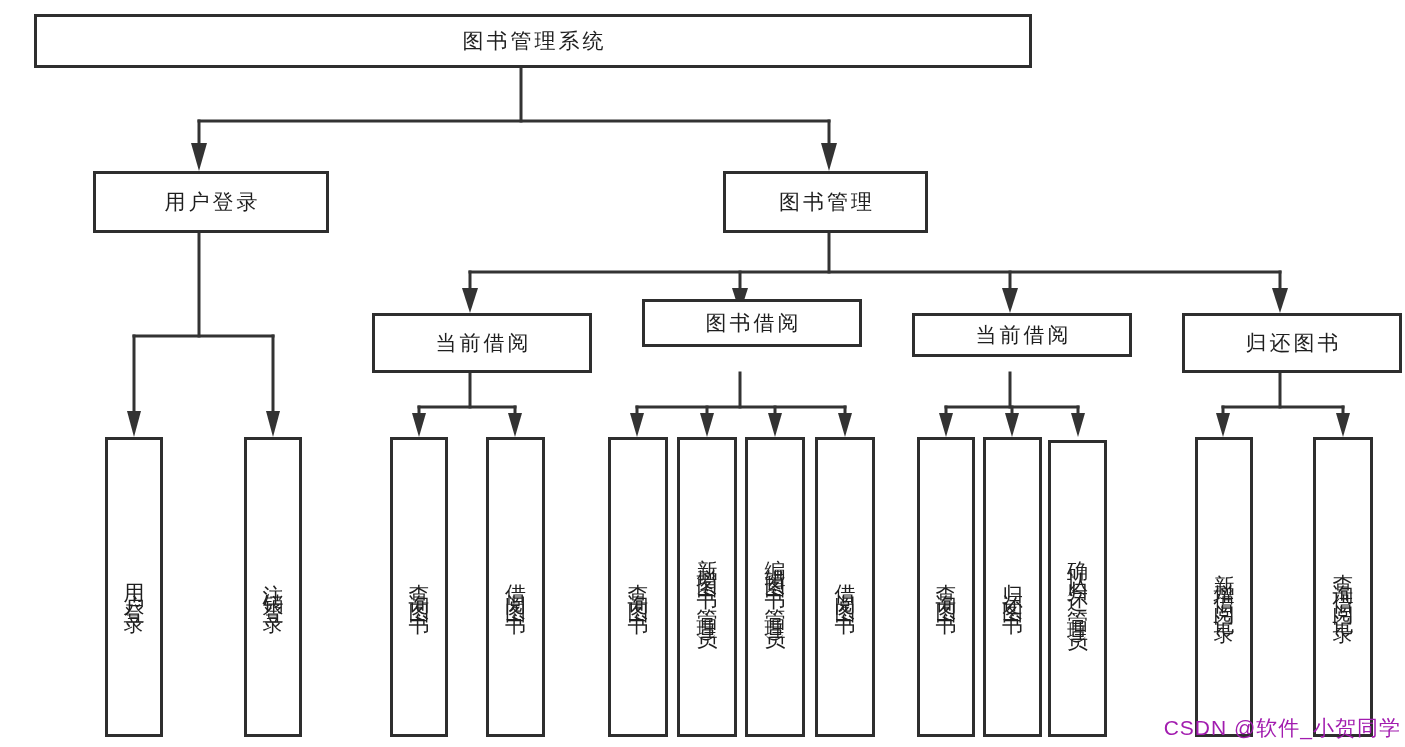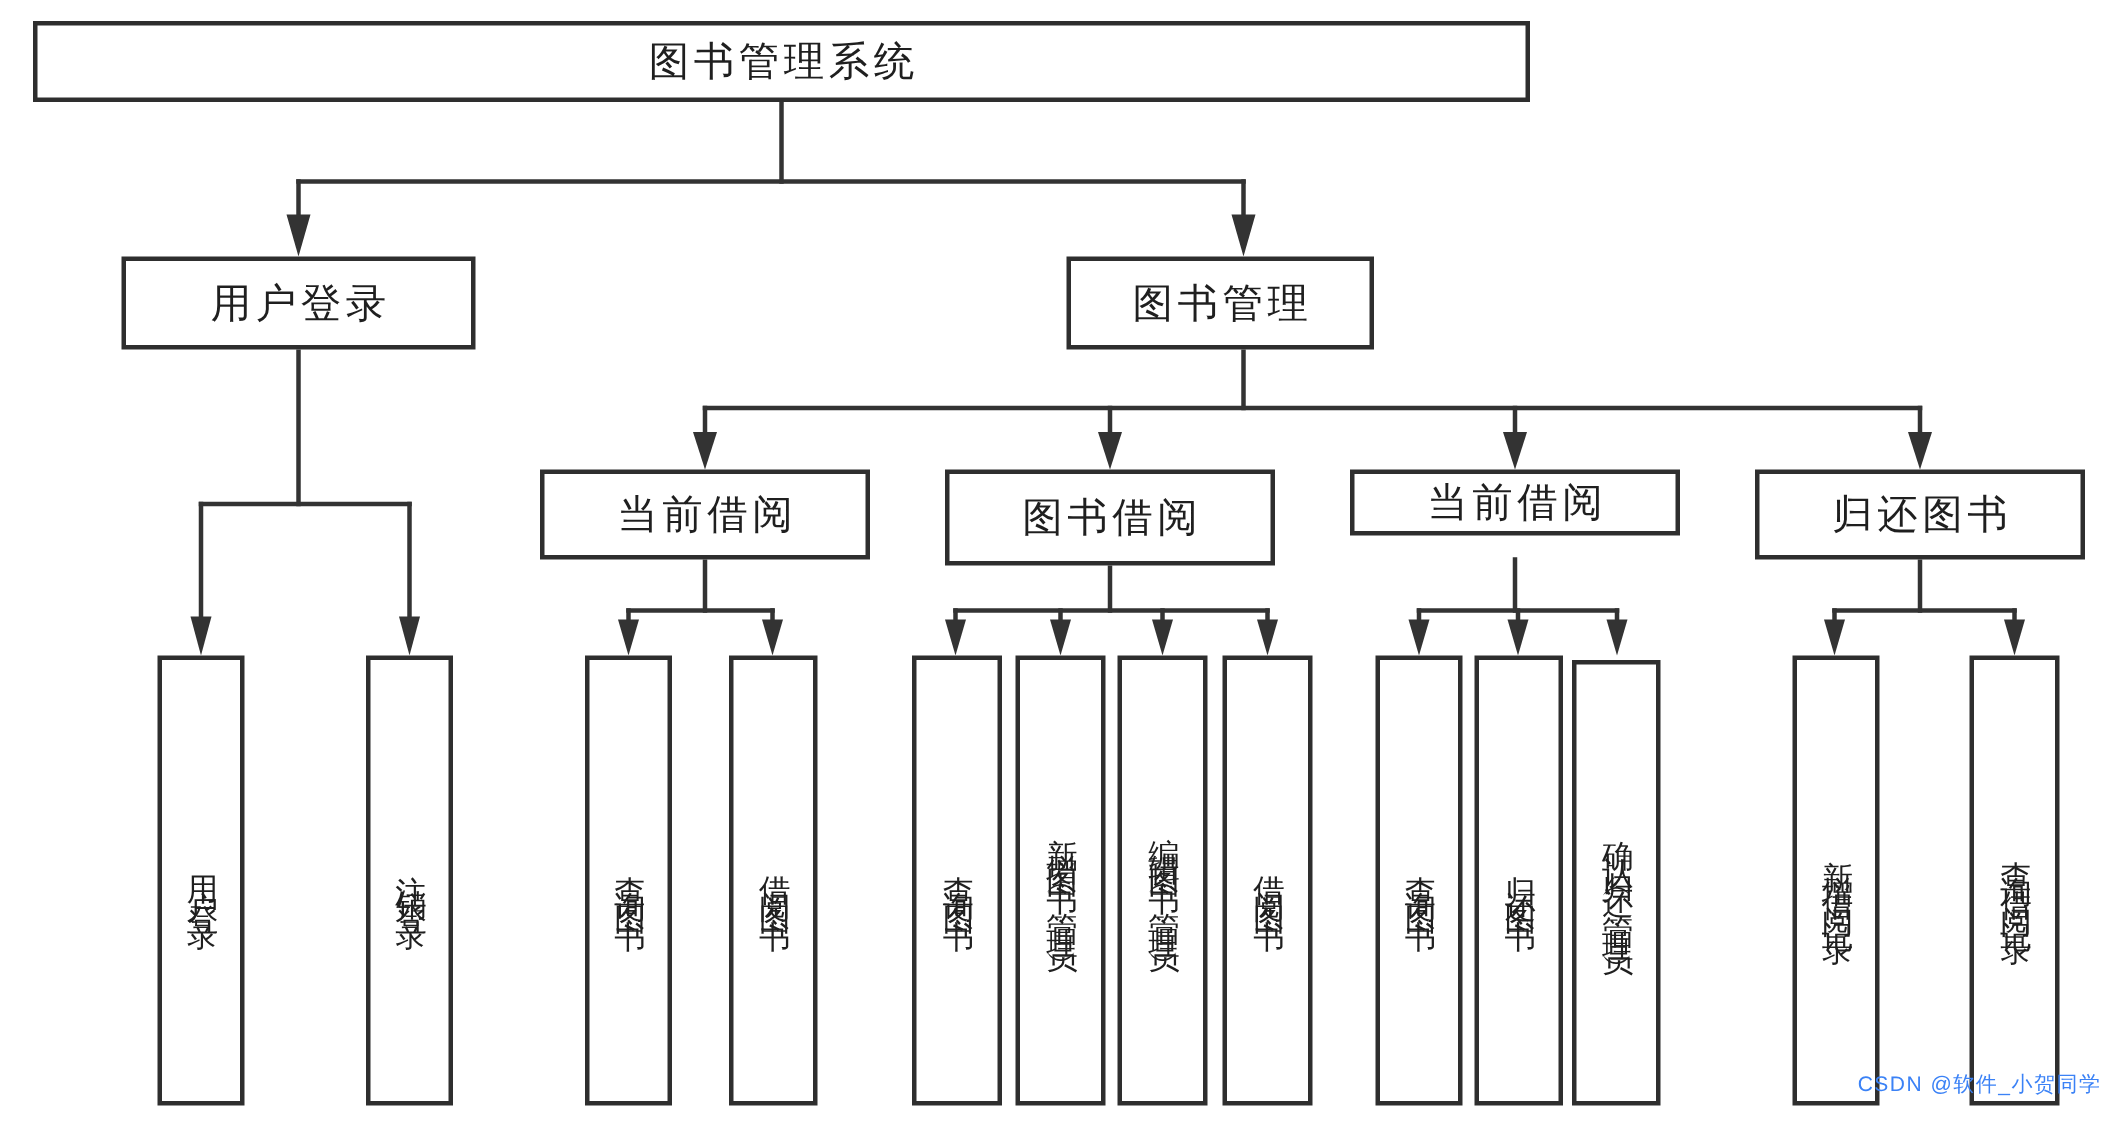--- a/index.html
+++ b/index.html
@@ -8,28 +8,28 @@
     font-family:"Liberation Sans", sans-serif;color:#1f1f1f;overflow:hidden;
   }
   svg.wires{position:absolute;left:0;top:0;z-index:1;}
   svg.wires line{stroke:#333333;stroke-width:3;stroke-linecap:square;}
   svg.wires polygon{fill:#333333;}
   .node{
     position:absolute;box-sizing:border-box;border:3px solid #2e2e2e;background:#ffffff;
     display:flex;align-items:center;justify-content:center;z-index:2;
     white-space:nowrap;
   }
-  .node.h{font-size:27px;letter-spacing:3px;text-indent:3px;}
+  .node.h{font-size:21px;letter-spacing:3px;text-indent:3px;margin-left:12px;}
   .node.v{
     writing-mode:vertical-rl;text-orientation:mixed;
     font-size:21px;letter-spacing:10px;white-space:normal;
   }
   .watermark{
     position:absolute;right:4px;top:714px;z-index:3;
-    font-size:14px;letter-spacing:1px;color:#3b82f6;
+    font-size:21px;letter-spacing:1px;color:#a21caf;
   }
 </style>
 </head>
 <body>
 
 <div class="canvas">
 
   <svg class="wires" width="1405" height="747">
 
     <g>
@@ -105,21 +105,21 @@
       <polygon points="1336,413 1350,413 1343,437"></polygon>
     </g>
   </svg>
 
   <div class="node h" style="left:22px;top:14px;width:998px;height:54px">图书管理系统</div>
 
   <div class="node h" style="left:81px;top:171px;width:236px;height:62px">用户登录</div>
   <div class="node h" style="left:711px;top:171px;width:205px;height:62px">图书管理</div>
 
   <div class="node h" style="left:360px;top:313px;width:220px;height:60px">当前借阅</div>
-  <div class="node h" style="left:630px;top:313px;width:220px;height:64px">图书借阅</div>
+  <div class="node h" style="left:630px;top:299px;width:220px;height:48px">图书借阅</div>
   <div class="node h" style="left:900px;top:313px;width:220px;height:44px">当前借阅</div>
   <div class="node h" style="left:1170px;top:313px;width:220px;height:60px">归还图书</div>
 
   <div class="node v" style="left:105px;top:437px;width:58px;height:300px">用户登录</div>
   <div class="node v" style="left:244px;top:437px;width:58px;height:300px">注销登录</div>
 
   <div class="node v" style="left:390px;top:437px;width:58px;height:300px">查询图书</div>
   <div class="node v" style="left:486px;top:437px;width:59px;height:300px">借阅图书</div>
 
   <div class="node v" style="left:608px;top:437px;width:60px;height:300px">查询图书</div>

